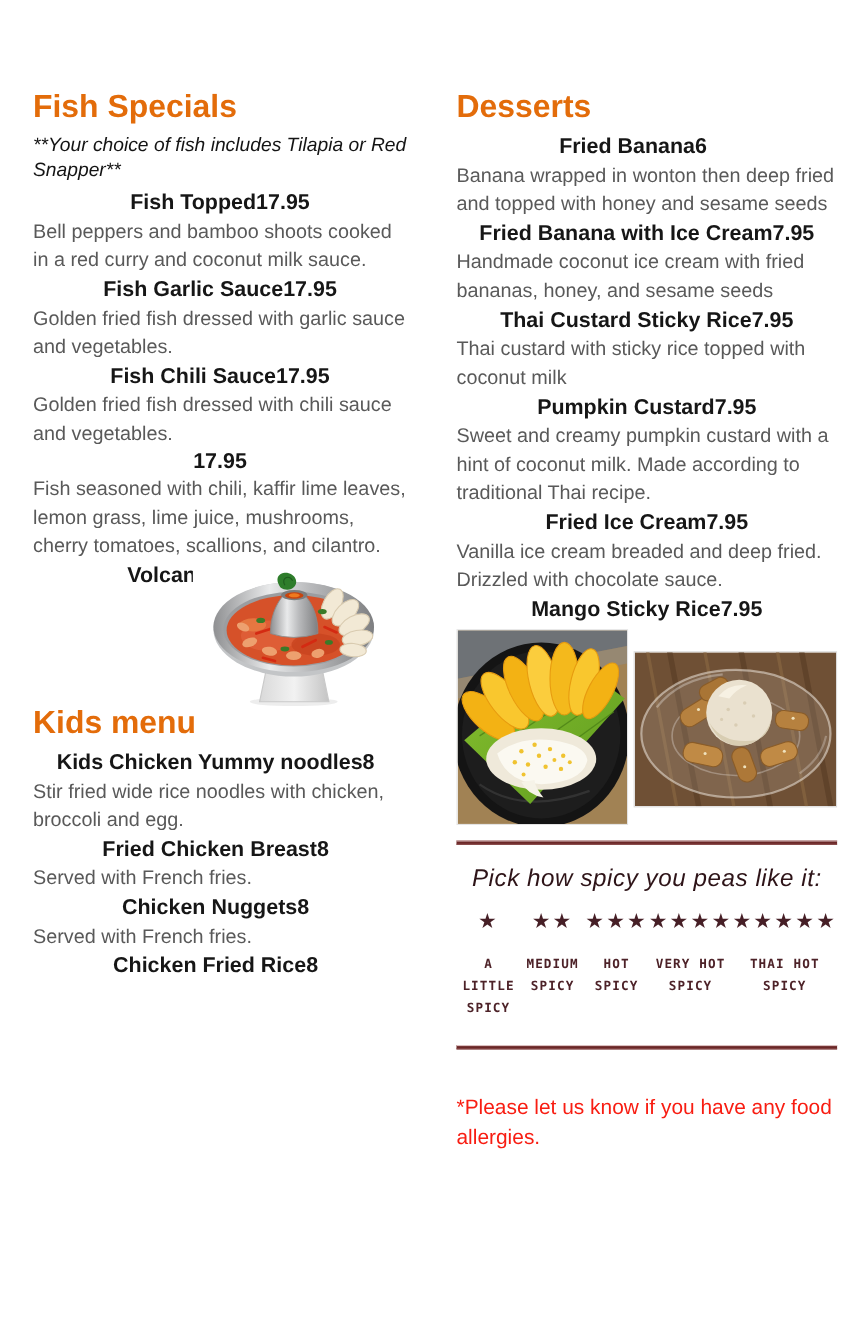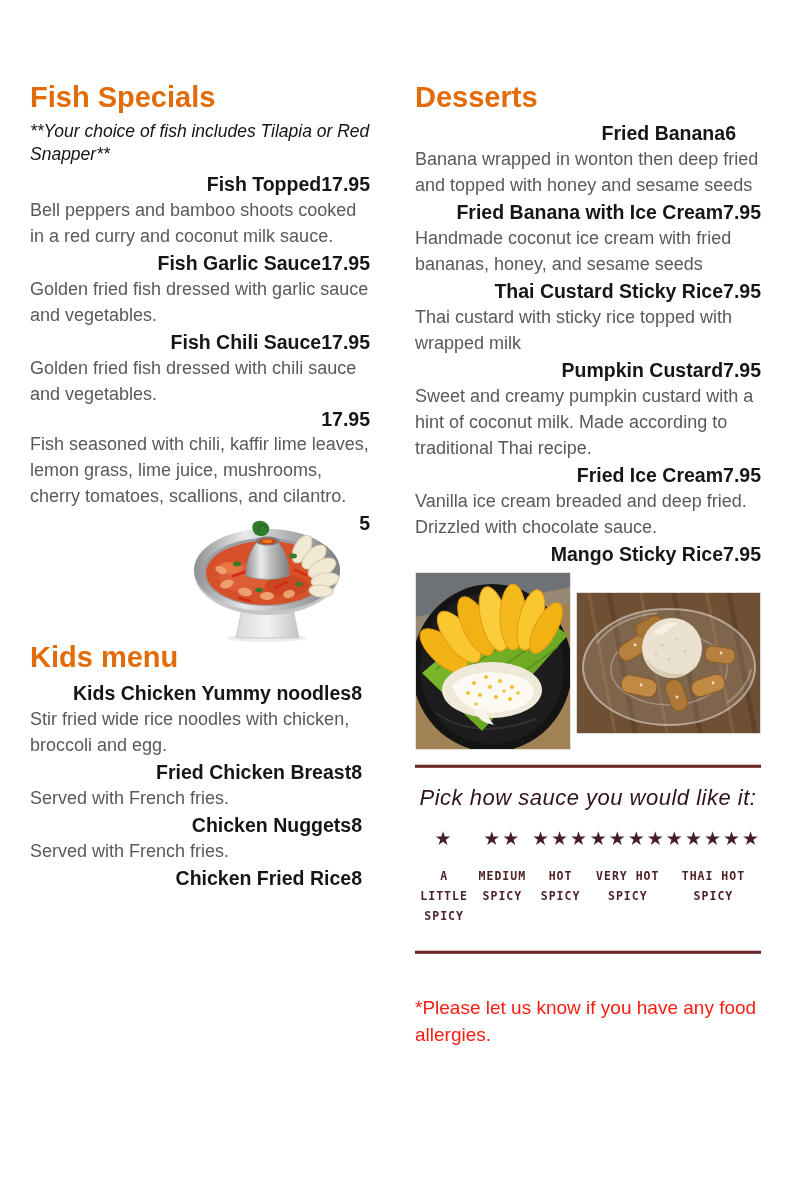--- a/index.html
+++ b/index.html
@@ -4,21 +4,21 @@
 <style>
   html,body{margin:0;padding:0;background:#ffffff;}
   body{width:785px;height:1200px;font-family:"Liberation Sans",sans-serif;color:#1f1f1f;overflow:hidden;}
   .page{position:relative;width:785px;height:1200px;background:#fff;}
   .columns{display:flex;padding-top:82px;}
   .col-left{width:340px;margin-left:30px;flex:none;}
   .col-right{width:346px;margin-left:45px;flex:none;}
   h1.section{font-size:29px;font-weight:bold;color:#e36c0a;margin:0 0 6px 0;line-height:1.1;letter-spacing:0px;}
   .note{font-style:italic;font-size:17.5px;line-height:23px;margin:0 0 5px 0;color:#141414;}
   .menu-item{margin:0;}
-  .item-row{display:flex;justify-content:flex-end;align-items:baseline;}
+  .item-row{display:flex;justify-content:center;align-items:baseline;}
   .item-name{font-weight:bold;font-size:19.5px;line-height:26px;color:#161616;}
   .item-price{font-weight:bold;font-size:19.5px;color:#161616;white-space:nowrap;}
   .item-price.pad8{padding-right:8px;}
   .item-price.pad25{padding-right:25px;}
   .item-desc{color:#595959;font-size:18px;line-height:26px;margin:0 0 1px 0;}
   .photo{overflow:hidden;display:block;}
   .photo svg{display:block;}
   .hotpot-photo{width:185px;height:130px;margin:-24px 10px 0 auto;}
   .kids-heading{margin-top:14px;}
   .photos-row{display:flex;align-items:flex-start;margin-top:5px;}
@@ -194,21 +194,21 @@
           <span class="item-price">7.95</span>
         </div>
         <p class="item-desc">Handmade coconut ice cream with fried bananas, honey, and sesame seeds</p>
       </div>
 
       <div class="menu-item">
         <div class="item-row">
           <span class="item-name">Thai Custard Sticky Rice</span>
           <span class="item-price">7.95</span>
         </div>
-        <p class="item-desc">Thai custard with sticky rice topped with wrapped milk</p>
+        <p class="item-desc">Thai custard with sticky rice topped with coconut milk</p>
       </div>
 
       <div class="menu-item">
         <div class="item-row">
           <span class="item-name">Pumpkin Custard</span>
           <span class="item-price">7.95</span>
         </div>
         <p class="item-desc">Sweet and creamy pumpkin custard with a hint of coconut milk. Made according to traditional Thai recipe.</p>
       </div>
 
@@ -321,21 +321,21 @@
                 <circle cx="136" cy="90" r="1.4"></circle>
               <circle cx="144" cy="60" r="1.4"></circle>
                 <circle cx="100" cy="104" r="1.4"></circle>
             </g>
           </svg>
         </div>
       </div>
 
       <div class="divider top"></div>
 
-      <p class="spicy-title">Pick how sauce you would like it:</p>
+      <p class="spicy-title">Pick how spicy you peas like it:</p>
 
       <div class="spicy-row">
         <div class="spicy-col">
           <div class="stars">★</div>
           <div class="spicy-label">
             <div>a little</div>
             <div>spicy</div>
           </div>
         </div>
         <div class="spicy-col">

